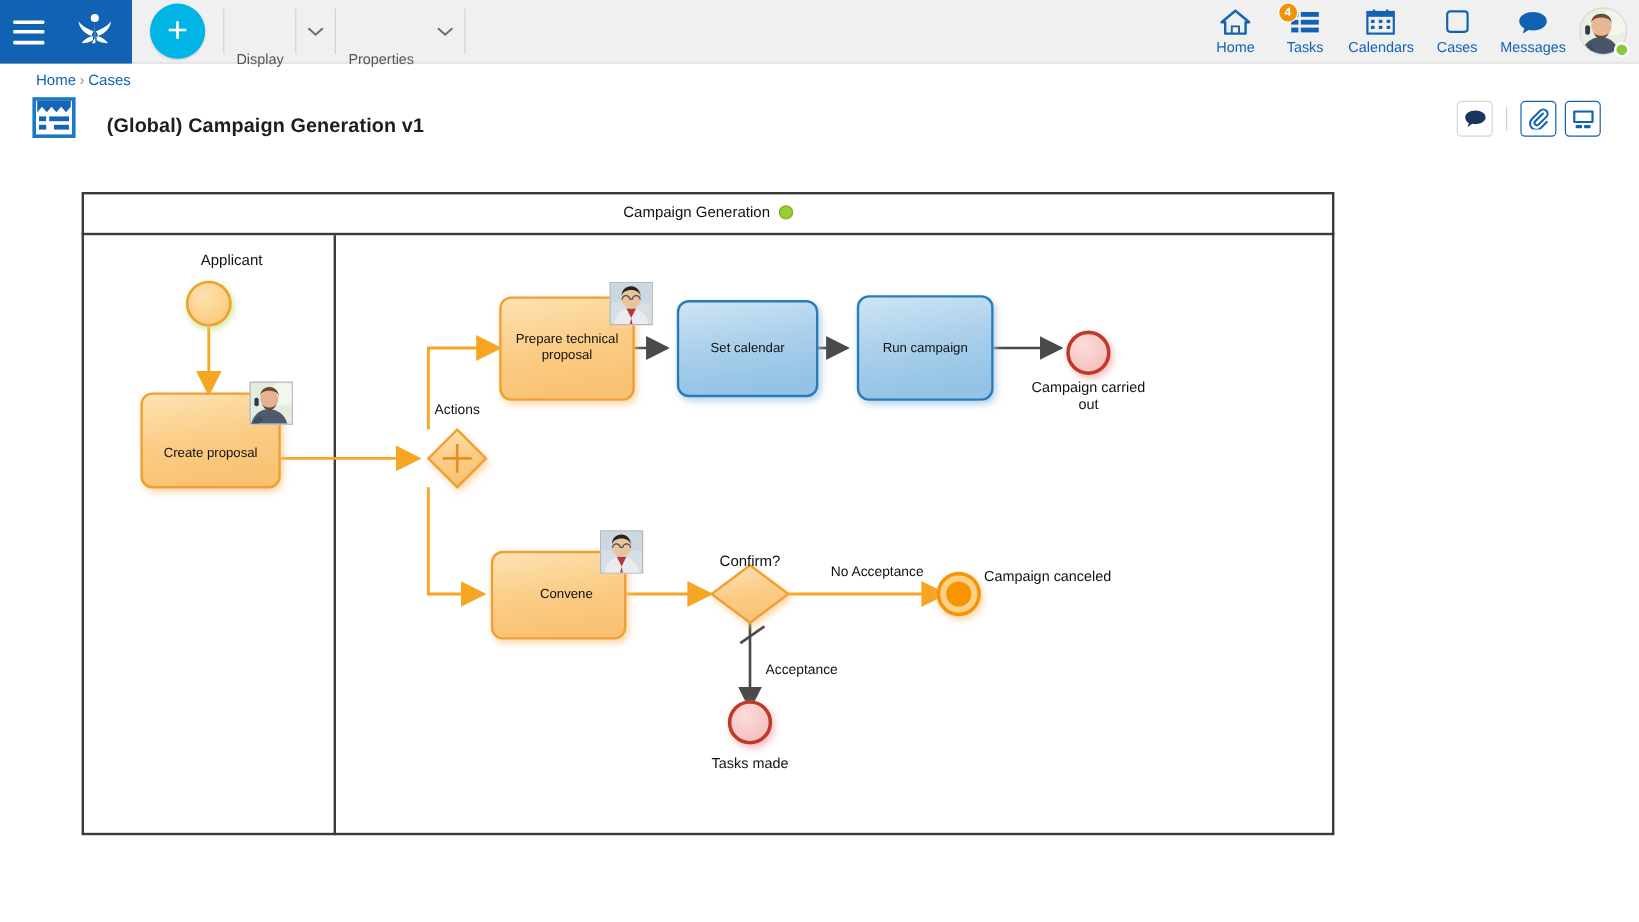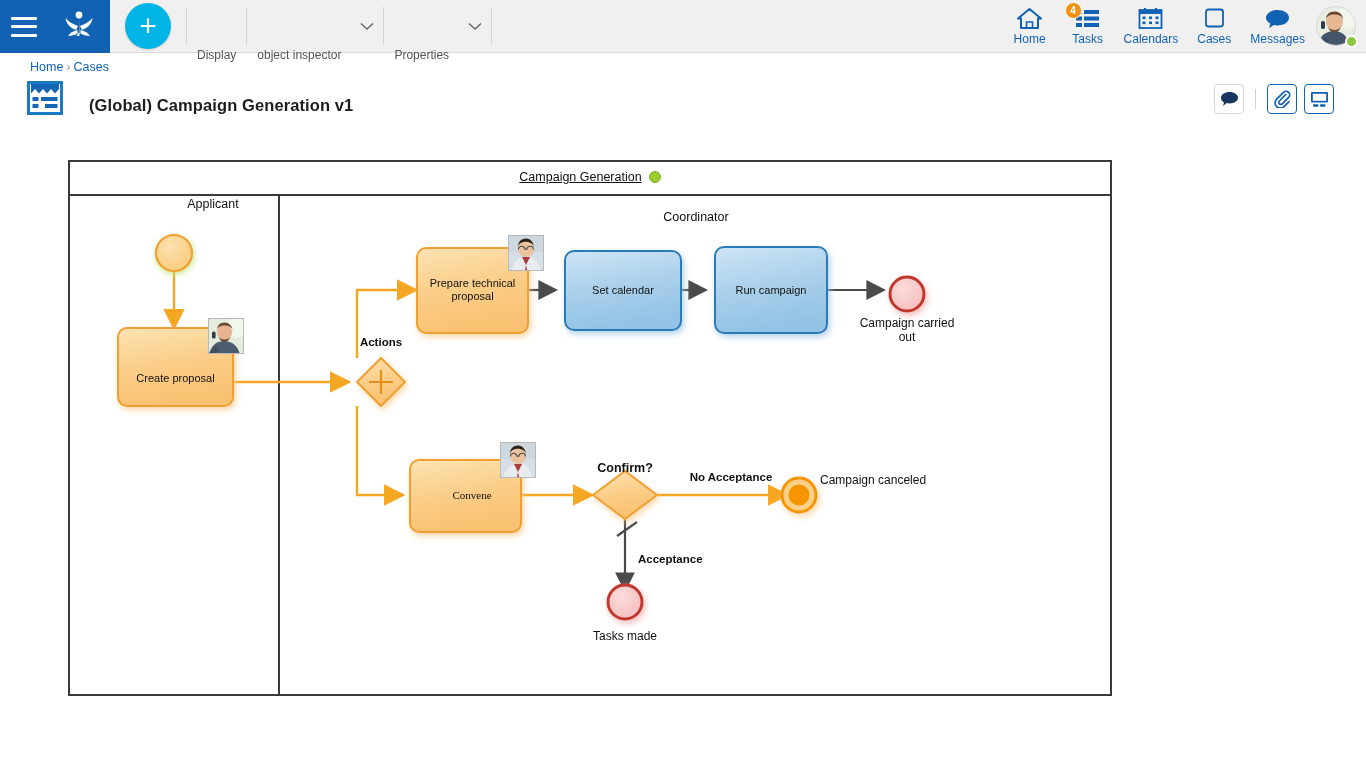--- a/index.html
+++ b/index.html
@@ -35,21 +35,21 @@
     background: #00b4e5;
     display: flex; align-items: center; justify-content: center;
     color: #fff; font-size: 30px; line-height: 1; font-weight: 300;
     cursor: pointer;
     box-shadow: 0 1px 2px rgba(0,0,0,.15);
   }
 
   .vsep { width: 1px; background: #d4d4d4; margin: 7px 0; flex: 0 0 1px; }
 
   .tb-item {
-    display: flex; flex-direction: column; align-items: center; justify-content: flex-start;
+    display: flex; flex-direction: column; align-items: center; justify-content: center;
     padding: 2px 10px; min-width: 56px; cursor: pointer; position: relative; gap: 44px;
   }
   .tb-item .tb-label {
     font-size: 12px; color: #555; margin-top: 3px; line-height: 1.05; text-align: center;
   }
   .tb-caret { display: flex; align-items: center; justify-content: center; padding: 0 9px; cursor: pointer; }
 
   .tb-spacer { flex: 1 1 auto; }
 
   .nav-item {
@@ -117,53 +117,52 @@
   }
   .pool {
     position: absolute; inset: 0;
     border: 2px solid #3a3a3a;
     background: #fff;
   }
   .pool-header {
     position: absolute; top: 0; left: 0; right: 0; height: 36px;
     border-bottom: 2px solid #3a3a3a;
     display: flex; align-items: center; justify-content: center;
-    font-size: 12.5px; color: #111; text-decoration: underline;
+    font-size: 12.5px; color: #111;
   }
   .pool-dot {
     width: 12px; height: 12px; border-radius: 50%;
     background: #9acd32; border: 1px solid #7fae26;
     margin-left: 7px;
   }
   .lane-divider {
     position: absolute; top: 36px; bottom: 0; left: 210px;
     width: 2px; background: #3a3a3a;
   }
   .lane-label {
     position: absolute; font-size: 12.5px; color: #111;
     text-align: center;
   }
-  .lane-label.applicant { top: 37px; left: 0; width: 250px; margin-left: 20px; }
+  .lane-label.applicant { top: 50px; left: 0; width: 250px; }
   .lane-label.coordinator { top: 50px; left: 212px; right: 0; }
 
   .svg-layer { position: absolute; inset: 0; }
 
   
   .node-text {
     position: absolute;
     font-size: 11px; color: #111;
     text-align: center; line-height: 1.22;
     pointer-events: none;
   }
   .flow-label {
     position: absolute;
     font-size: 11.5px; color: #111;
     text-align: center;
     pointer-events: none;
-    font-weight: bold;
   }
   .ev-label {
     position: absolute;
     font-size: 12px; color: #111;
     text-align: center; line-height: 1.2;
     pointer-events: none;
   }
 
   
   .task-avatar {
@@ -206,28 +205,20 @@
   <div class="tb-item">
     <svg width="24" height="17" viewBox="0 0 24 17">
       <rect x="0.5" y="0.5" width="23" height="16" rx="3" fill="#6b6b6b"></rect>
       <path d="M9.5 4.5 L16 8.5 L9.5 12.5 Z" fill="#ffffff"></path>
     </svg>
     <span class="tb-label">Display</span>
   </div>
 
   <div class="vsep"></div>
 
-  <div class="tb-item">
-    <svg width="24" height="24" viewBox="0 0 24 24">
-      <path d="M12 1.5 L22 6.2 L22 17.6 L12 22.4 L2 17.6 L2 6.2 Z" fill="#3a3a3a"></path>
-      <path d="M12 1.5 L22 6.2 L12 11 L2 6.2 Z" fill="#ffffff" stroke="#3a3a3a" stroke-width="1.4"></path>
-      <path d="M2 6.2 L12 11 L12 22.4 L2 17.6 Z" fill="#ffffff" stroke="#3a3a3a" stroke-width="1.4"></path>
-    </svg>
-    <span class="tb-label">object inspector</span>
-  </div>
   <div class="tb-caret">
     <svg width="14" height="9" viewBox="0 0 14 9">
         <path d="M1 1.5 L7 7 L13 1.5" fill="none" stroke="#6b6b6b" stroke-width="1.6"></path>
       </svg>
   </div>
 
   <div class="vsep"></div>
 
   <div class="tb-item">
     <svg width="24" height="24" viewBox="0 0 24 24">
@@ -357,21 +348,20 @@
 <div class="canvas">
   <div class="pool"></div>
 
   <div class="pool-header">
     <span>Campaign Generation</span>
     <span class="pool-dot"></span>
   </div>
 
   <div class="lane-divider"></div>
   <div class="lane-label applicant">Applicant</div>
-  <div class="lane-label coordinator">Coordinator</div>
 
   <svg class="svg-layer" viewBox="0 0 1044 536">
     <defs>
       <linearGradient id="gOrange" x1="0" y1="0" x2="0.25" y2="1">
         <stop offset="0%" stop-color="#fde3b4"></stop>
         <stop offset="55%" stop-color="#fbcd87"></stop>
         <stop offset="100%" stop-color="#f9c272"></stop>
       </linearGradient>
       <linearGradient id="gBlue" x1="0" y1="0" x2="0.25" y2="1">
         <stop offset="0%" stop-color="#cfe5f5"></stop>
@@ -502,21 +492,21 @@
   <div class="flow-label" style="left:263px; top:176px; width:100px;">Actions</div>
 
   <div class="node-text" style="left:352px; top:117px; width:105px;">Prepare technical proposal</div>
 
   <div class="node-text" style="left:497px; top:124px; width:116px;">Set calendar</div>
 
   <div class="node-text" style="left:647px; top:124px; width:112px;">Run campaign</div>
 
   <div class="ev-label" style="left:784px; top:156px; width:110px;">Campaign carried out</div>
 
-  <div class="node-text" style="left:342px; top:329px; width:124px;font-family:Liberation Serif, serif;">Convene</div>
+  <div class="node-text" style="left:342px; top:329px; width:124px;">Convene</div>
 
   <div class="flow-label" style="left:507px; top:301px; width:100px; font-size:12.5px;">Confirm?</div>
 
   <div class="flow-label" style="left:608px; top:311px; width:110px;">No Acceptance</div>
 
   <div class="ev-label" style="left:752px; top:313px; width:160px; text-align:left;">Campaign canceled</div>
 
   <div class="flow-label" style="left:570px; top:393px; width:110px; text-align:left;">Acceptance</div>
 
   <div class="ev-label" style="left:497px; top:469px; width:120px;">Tasks made</div>

